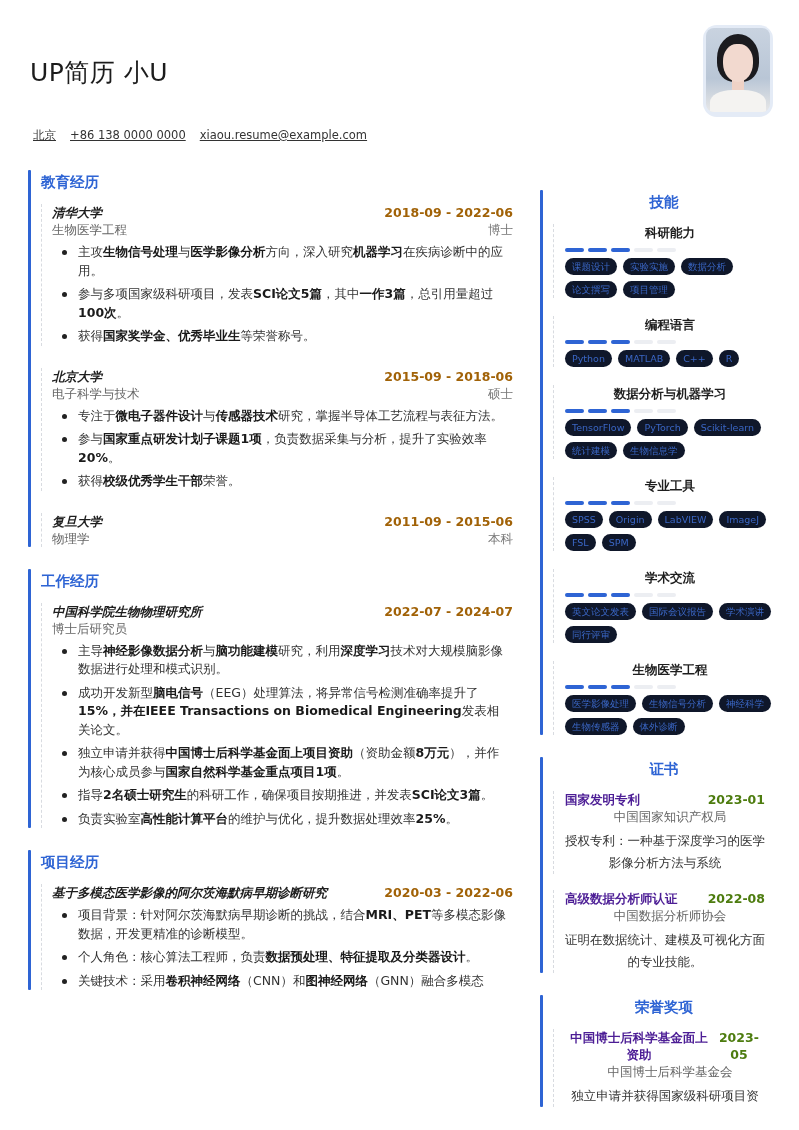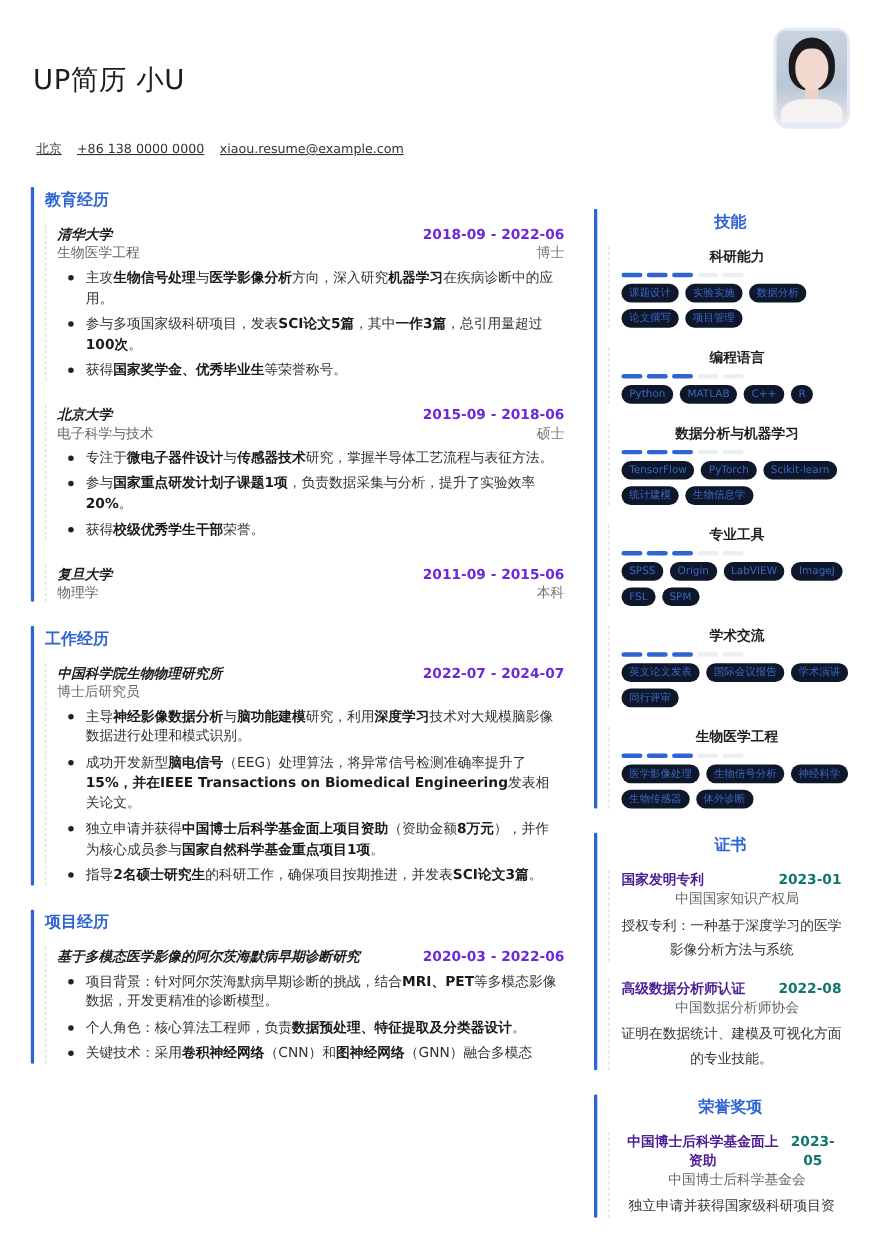--- a/index.html
+++ b/index.html
@@ -20,21 +20,21 @@
     .col-right { position: absolute; left: 540px; top: 190px; width: 235px; text-align: center; }
 
     .section { position: relative; padding-left: 13px; margin-bottom: 22px; }
     .section::before { content: ""; position: absolute; left: 0; top: 0; bottom: 0; width: 3px; background: #2e64d4; border-radius: 1px; }
     .section-title { font-size: 14.5px; font-weight: 600; color: #2e64d4; height: 26px; line-height: 24px; margin-bottom: 8px; }
 
     .entry { position: relative; padding-left: 11px; margin-bottom: 14px; }
     .entry::before { content: ""; position: absolute; left: 0; top: 0; bottom: 0; border-left: 1px dashed #d8dbe0; }
     .entry-row { display: flex; justify-content: space-between; align-items: baseline; }
     .entry-title { font-size: 12.5px; font-weight: 700; color: #1e1e1e; line-height: 17px; font-style: italic; }
-    .entry-date { font-size: 12.5px; font-weight: 600; color: #6d28d9; line-height: 17px; white-space: nowrap; }
+    .entry-date { font-size: 12.5px; font-weight: 600; color: #a16207; line-height: 17px; white-space: nowrap; }
     .entry-sub { font-size: 12.5px; color: #666; line-height: 17px; }
     .entry-sub-right { font-size: 12.5px; color: #777; line-height: 17px; }
 
     ul.bullets { list-style: none; margin-top: 5px; }
     ul.bullets li { position: relative; padding-left: 26px; font-size: 12.5px; color: #333; line-height: 18.5px; margin-bottom: 5px; padding-right: 2px; }
     ul.bullets li::before { content: ""; position: absolute; left: 10px; top: 7px; width: 5px; height: 5px; border-radius: 50%; background: #222; }
     ul.bullets li b { font-weight: 700; color: #1a1a1a; }
 
     .skill-group { position: relative; padding-left: 12px; margin-bottom: 18px; }
     .skill-group::before { content: ""; position: absolute; left: 0; top: 0; bottom: 0; border-left: 1px dashed #d8dbe0; }
@@ -42,21 +42,21 @@
     .level { display: flex; gap: 4px; margin-bottom: 6px; }
     .level span { width: 19px; height: 4px; border-radius: 2px; background: #eceef2; }
     .level span.on { background: #2e64d4; }
     .tags { display: flex; flex-wrap: wrap; gap: 6px 6px; }
     .tag { font-size: 9.5px; color: #3a66c4; background: #0f172a; border-radius: 9px; padding: 3px 7px; line-height: 11px; white-space: nowrap; }
 
     .cert { position: relative; padding-left: 12px; margin-bottom: 16px; }
     .cert::before { content: ""; position: absolute; left: 0; top: 0; bottom: 0; border-left: 1px dashed #d8dbe0; }
     .cert-row { display: flex; justify-content: space-between; }
     .cert-title { font-size: 12.5px; font-weight: 700; color: #4c1d95; line-height: 17px; max-width: 150px; }
-    .cert-date { font-size: 12.5px; font-weight: 600; color: #0f766e; line-height: 17px; padding-right: 10px; }
+    .cert-date { font-size: 12.5px; font-weight: 600; color: #4d7c0f; line-height: 17px; padding-right: 10px; }
     .cert-org { font-size: 12.5px; color: #666; line-height: 17px; }
     .cert-desc { font-size: 12.5px; color: #333; line-height: 22px; margin-top: 5px; padding-right: 10px; }
   </style>
 </head>
 <body>
 
 <div class="header">
   <div class="name">UP简历 小U</div>
   <div class="contact">
     <span>北京</span>
@@ -129,20 +129,21 @@
             <span class="entry-date">2022-07 - 2024-07</span>
           </div>
           <div class="entry-row">
             <span class="entry-sub">博士后研究员</span>
           </div>
           <ul class="bullets">
             <li><span>主导</span><b>神经影像数据分析</b><span>与</span><b>脑功能建模</b><span>研究，利用</span><b>深度学习</b><span>技术对大规模脑影像数据进行处理和模式识别。</span></li>
             <li><span>成功开发新型</span><b>脑电信号</b><span>（EEG）处理算法，将异常信号检测准确率提升了</span><b>15%，并在IEEE Transactions on Biomedical Engineering</b><span>发表相关论文。</span></li>
             <li><span>独立申请并获得</span><b>中国博士后科学基金面上项目资助</b><span>（资助金额</span><b>8万元</b><span>），并作为核心成员参与</span><b>国家自然科学基金重点项目1项</b><span>。</span></li>
             <li><span>指导</span><b>2名硕士研究生</b><span>的科研工作，确保项目按期推进，并发表</span><b>SCI论文3篇</b><span>。</span></li>
+            <li><span>负责实验室</span><b>高性能计算平台</b><span>的维护与优化，提升数据处理效率</span><b>25%</b><span>。</span></li>
           </ul>
         </div>
       </div>
   </div>
 
   <div class="section">
     <div class="section-title">项目经历</div>
     <div id="proj-list">
         <div class="entry">
           <div class="entry-row">

